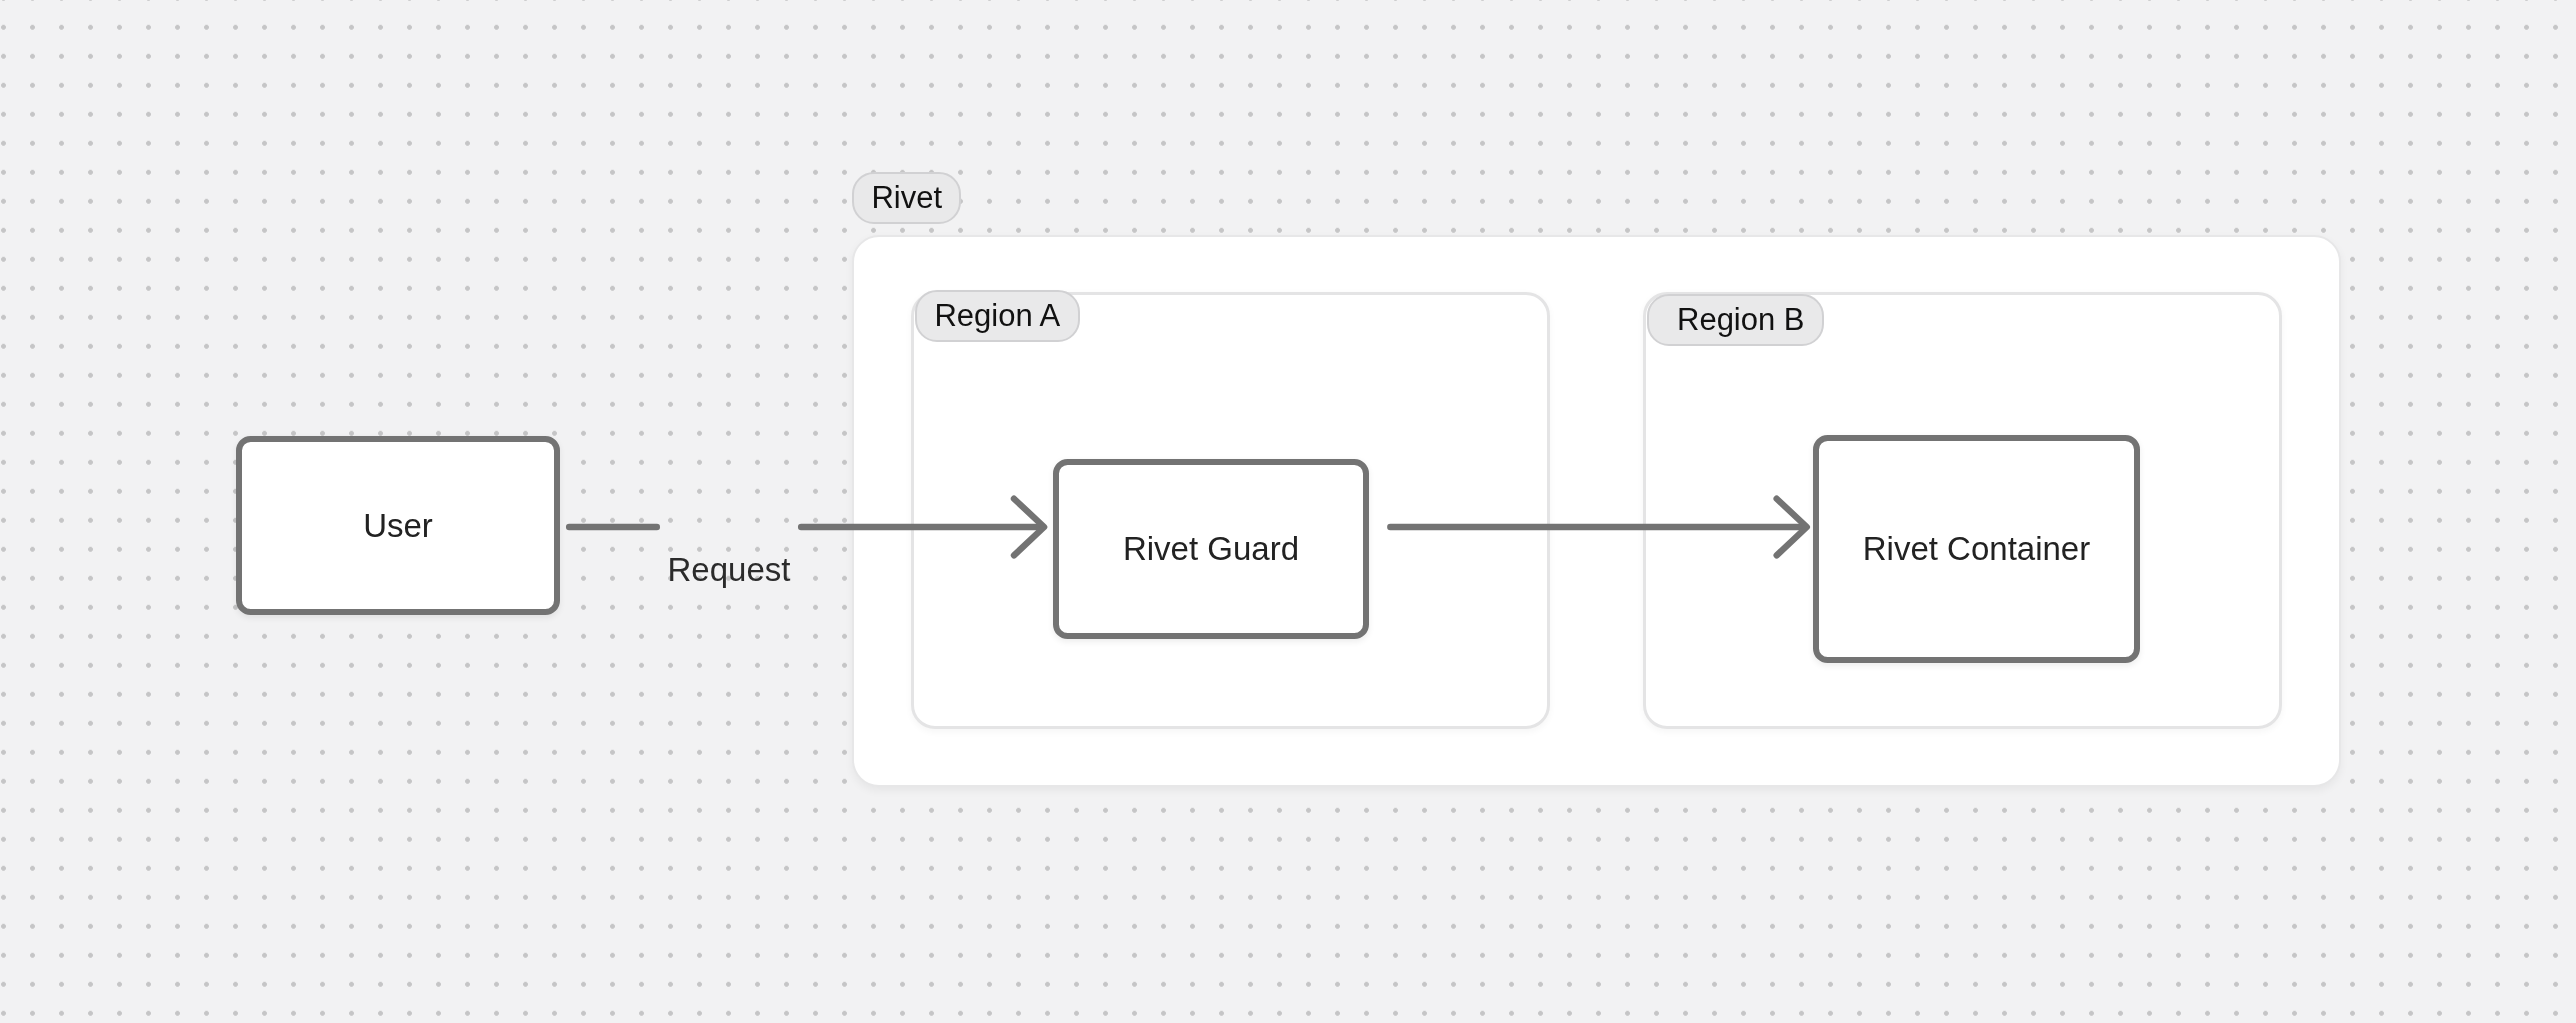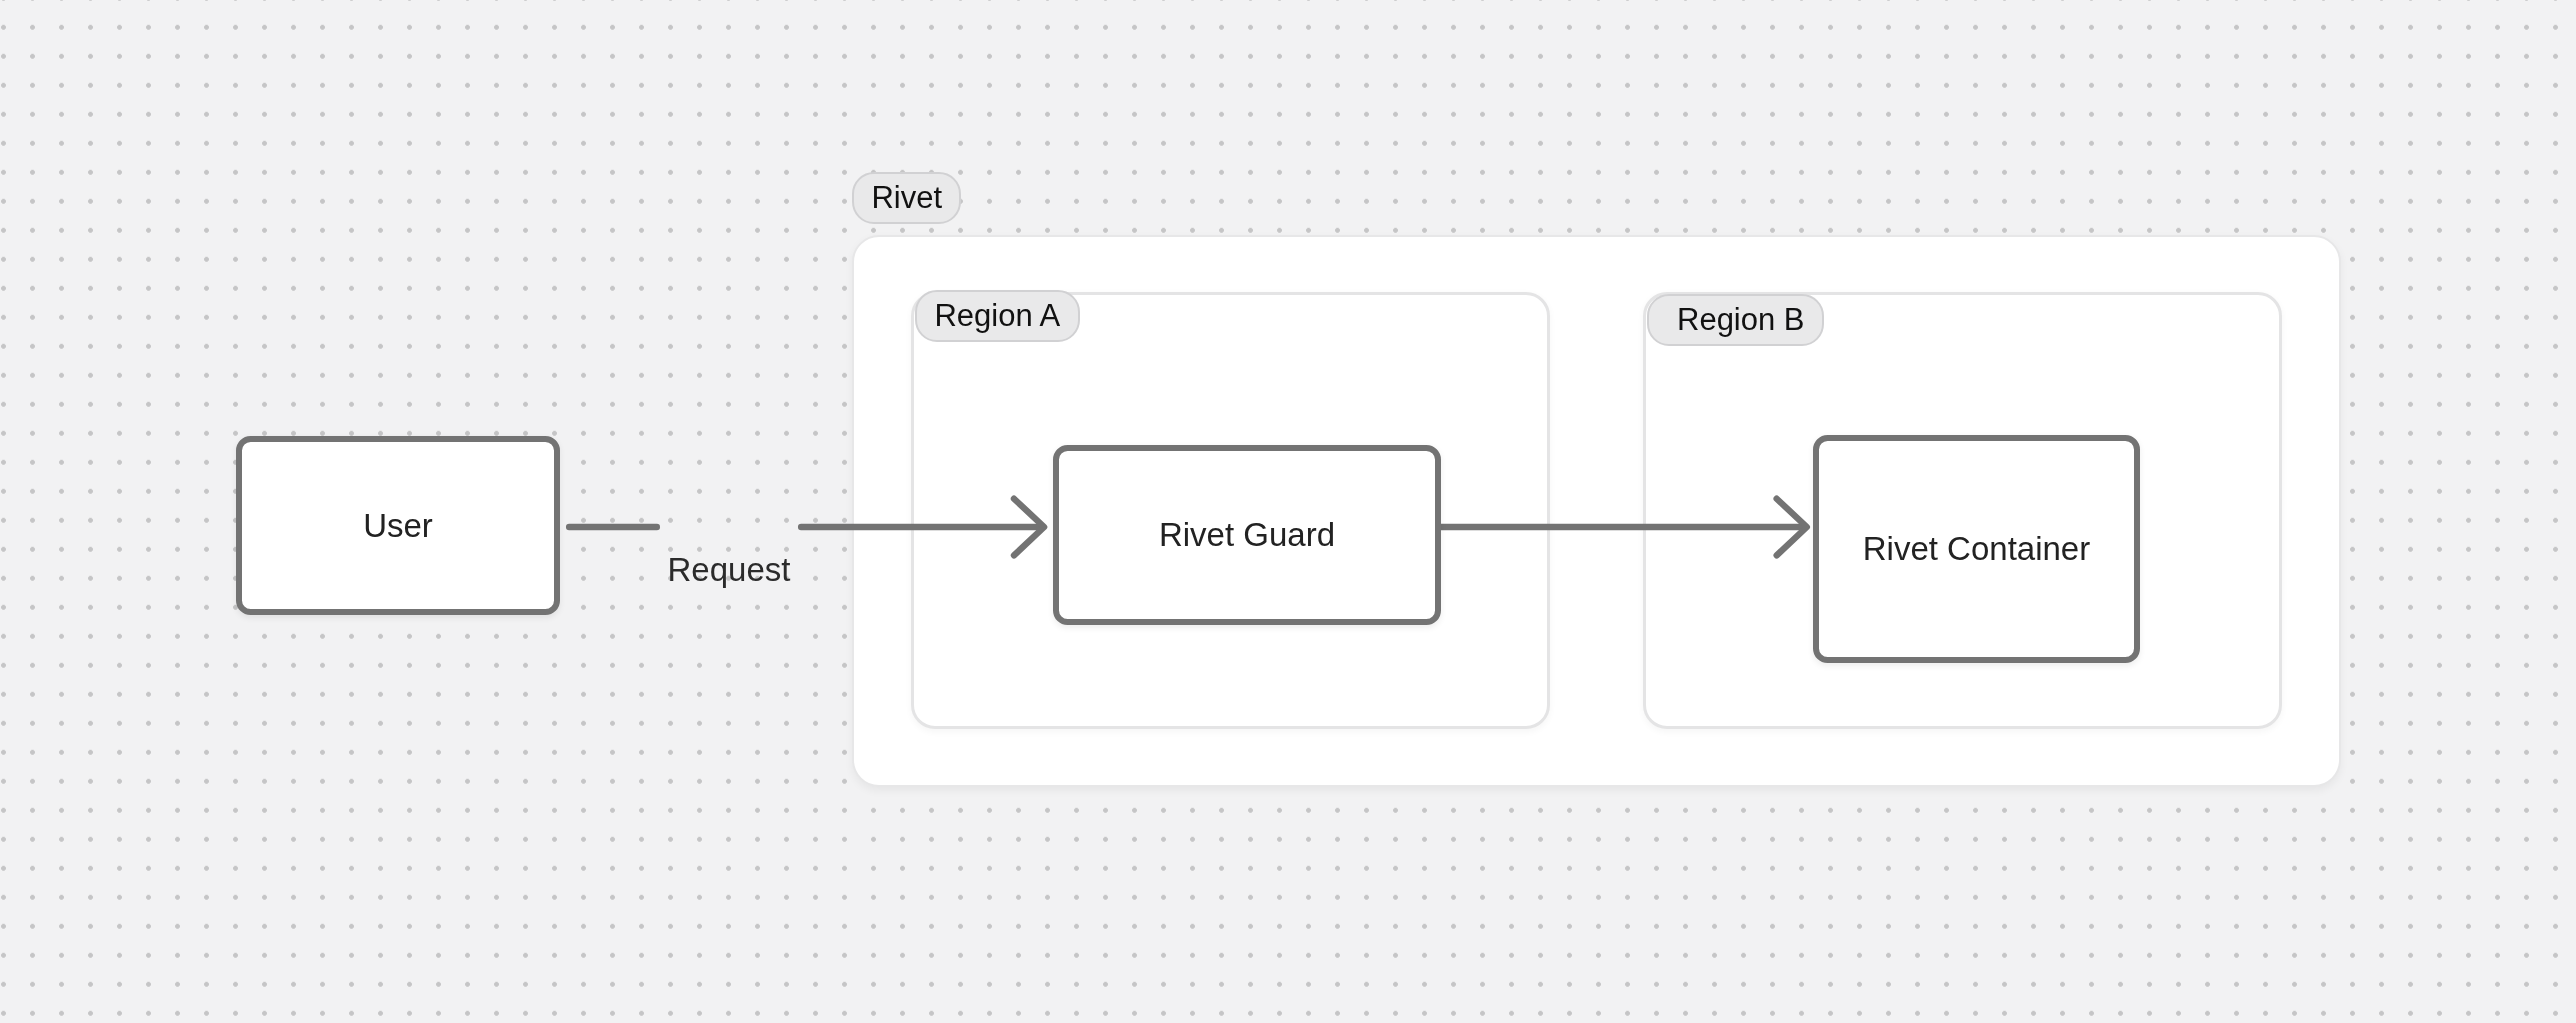--- a/index.html
+++ b/index.html
@@ -76,21 +76,21 @@
     box-sizing: border-box;
     display: flex;
     align-items: center;
     justify-content: center;
     font-size: 33px;
     color: #222222;
     box-shadow: 0 2.7px 6.4px rgba(0,0,0,0.07);
     white-space: nowrap;
   }
   .node-user            { left: 236px;  top: 436px; width: 324px; height: 179px; }
-  .node-rivet-guard     { left: 1053px; top: 445px; width: 388px; height: 180px; }
+  .node-rivet-guard     { left: 1053px; top: 459px; width: 316px; height: 180px; }
   .node-rivet-container { left: 1813px; top: 435px; width: 327px; height: 228px; }
 
   
   .edges-layer {
     position: absolute;
     left: 0; top: 0;
     width: 2576px; height: 1023px;
     pointer-events: none;
   }
   .edges-layer path, .edges-layer polyline {

